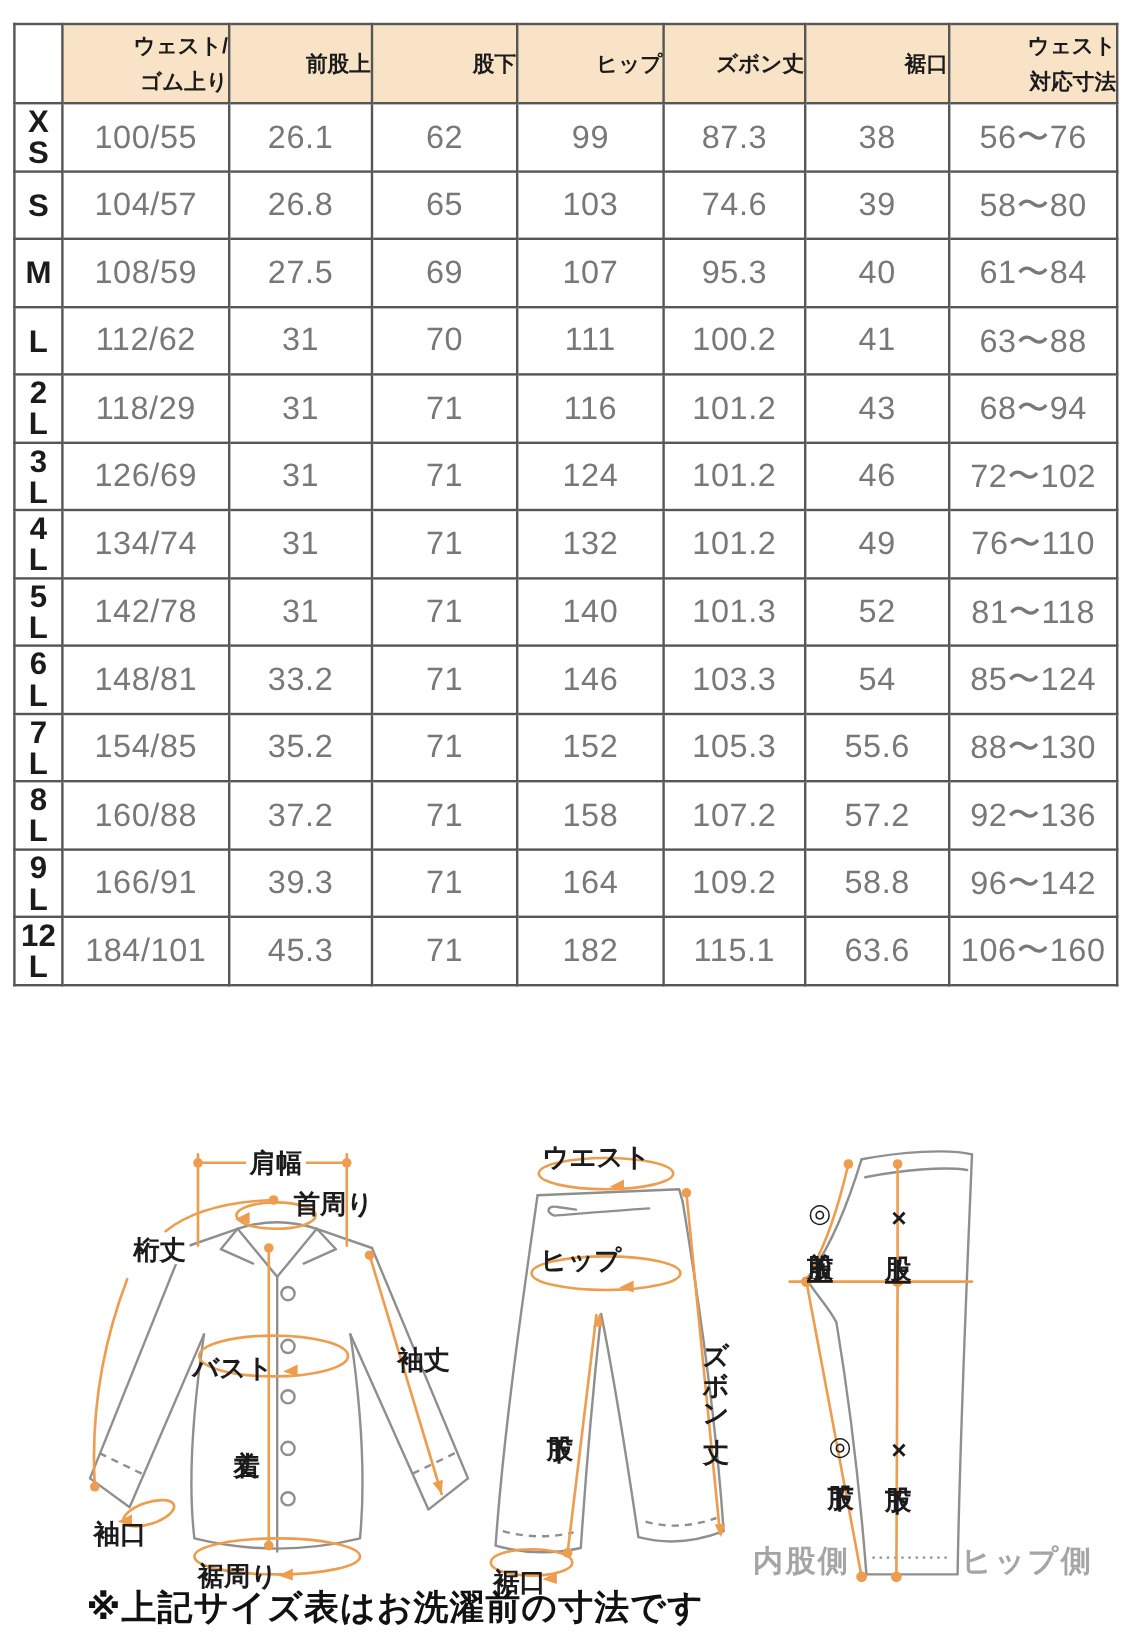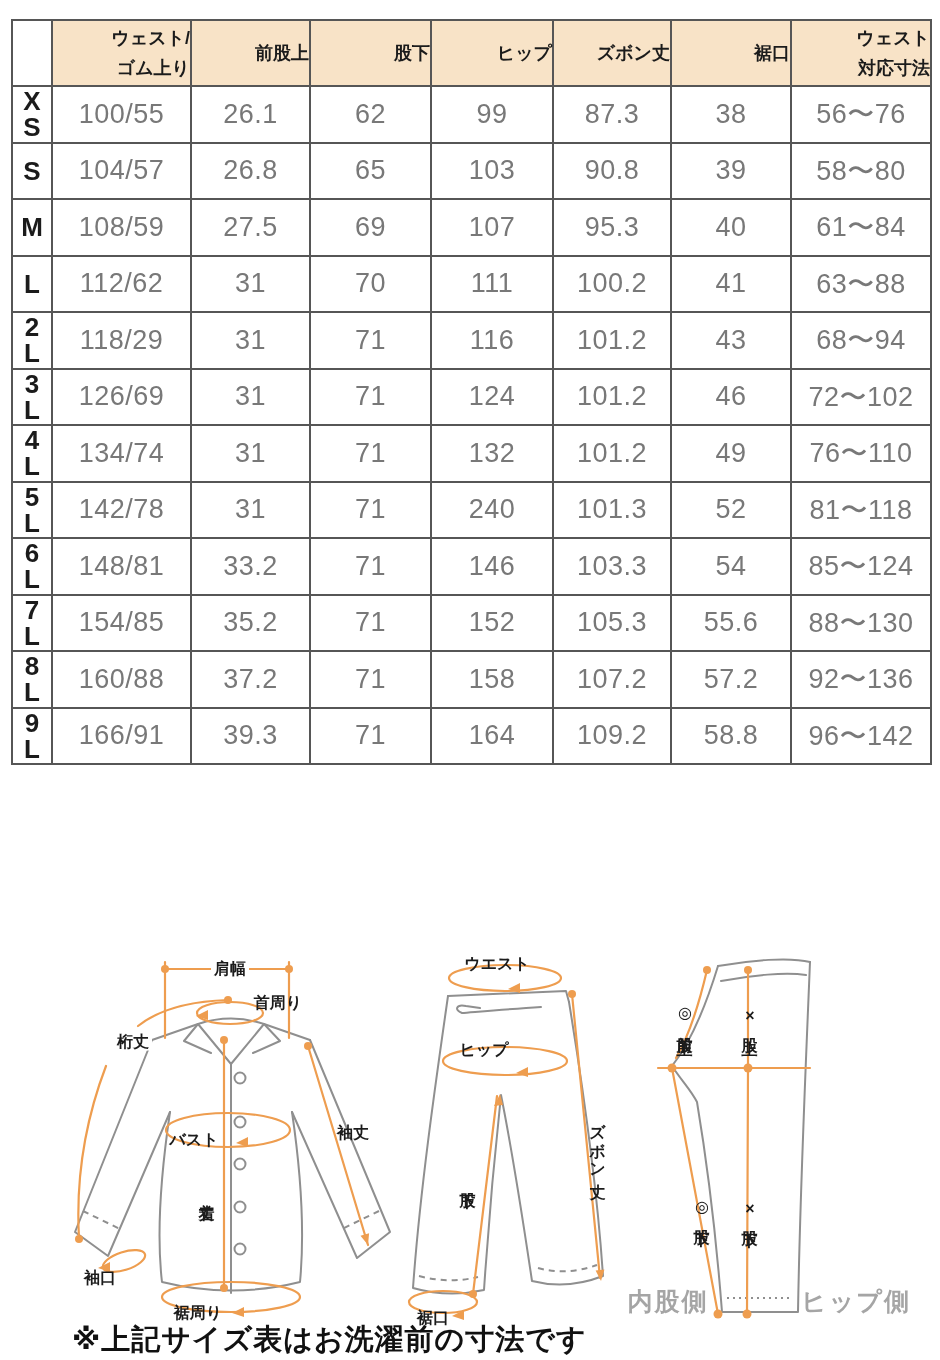--- a/index.html
+++ b/index.html
@@ -25,21 +25,21 @@
   svg.diagrams{position:absolute;left:0;top:935px;width:940px;height:425px;}
   .g{fill:none;stroke:var(--outline);stroke-width:2;stroke-linecap:round;stroke-linejoin:round;}
   .gd{fill:none;stroke:var(--outline);stroke-width:2;stroke-dasharray:6 5;}
   .gdot{fill:none;stroke:var(--outline);stroke-width:2;stroke-dasharray:2 4;}
   .btn{fill:#fff;stroke:var(--outline);stroke-width:2;}
   .o{fill:none;stroke:var(--accent);stroke-width:2.2;stroke-linecap:round;}
   .dot{fill:var(--accent);stroke:none;}
   .arr{fill:var(--accent);stroke:none;}
 
   .lbl,.vlbl{position:absolute;transform:translate(-50%,-50%);color:var(--label-text);
-    font-size:16px;font-weight:bold;white-space:nowrap;line-height:1.05;}
+    font-size:22px;font-weight:bold;white-space:nowrap;line-height:1.05;}
   .vlbl{writing-mode:vertical-rl;text-orientation:upright;letter-spacing:2px;}
   .lbl.bg{background:var(--page-bg);padding:0 3px;}
   .lbl.gray{color:var(--muted);font-size:25px;letter-spacing:2px;}
   .footnote{position:absolute;left:72px;top:1320px;color:#111;font-size:29px;font-weight:bold;letter-spacing:1px;text-align:center;}
 </style>
 </head>
 <body>
 
 <div class="page">
 
@@ -79,21 +79,21 @@
           <td>87.3</td>
           <td>38</td>
           <td>56〜76</td>
         </tr>
         <tr>
           <th class="size">S</th>
           <td>104/57</td>
           <td>26.8</td>
           <td>65</td>
           <td>103</td>
-          <td>90.8</td>
+          <td>74.6</td>
           <td>39</td>
           <td>58〜80</td>
         </tr>
         <tr>
           <th class="size">M</th>
           <td>108/59</td>
           <td>27.5</td>
           <td>69</td>
           <td>107</td>
           <td>95.3</td>
@@ -142,21 +142,21 @@
           <td>101.2</td>
           <td>49</td>
           <td>76〜110</td>
         </tr>
         <tr>
           <th class="size">5
 L</th>
           <td>142/78</td>
           <td>31</td>
           <td>71</td>
-          <td>240</td>
+          <td>140</td>
           <td>101.3</td>
           <td>52</td>
           <td>81〜118</td>
         </tr>
         <tr>
           <th class="size">6
 L</th>
           <td>148/81</td>
           <td>33.2</td>
           <td>71</td>
@@ -190,20 +190,31 @@
         <tr>
           <th class="size">9
 L</th>
           <td>166/91</td>
           <td>39.3</td>
           <td>71</td>
           <td>164</td>
           <td>109.2</td>
           <td>58.8</td>
           <td>96〜142</td>
+        </tr>
+        <tr>
+          <th class="size">12
+L</th>
+          <td>184/101</td>
+          <td>45.3</td>
+          <td>71</td>
+          <td>182</td>
+          <td>115.1</td>
+          <td>63.6</td>
+          <td>106〜160</td>
         </tr>
       </tbody>
   </table>
 
   <svg class="diagrams" viewBox="0 935 940 425">
 
     <g>
 
       <path class="g" d="M152,1040 L75,1232 L108,1256 L170,1112"></path>
       <path class="g" d="M170,1112 C160,1180 157,1240 162,1282 Q231,1299 300,1282 C304,1240 302,1180 292,1112"></path>

